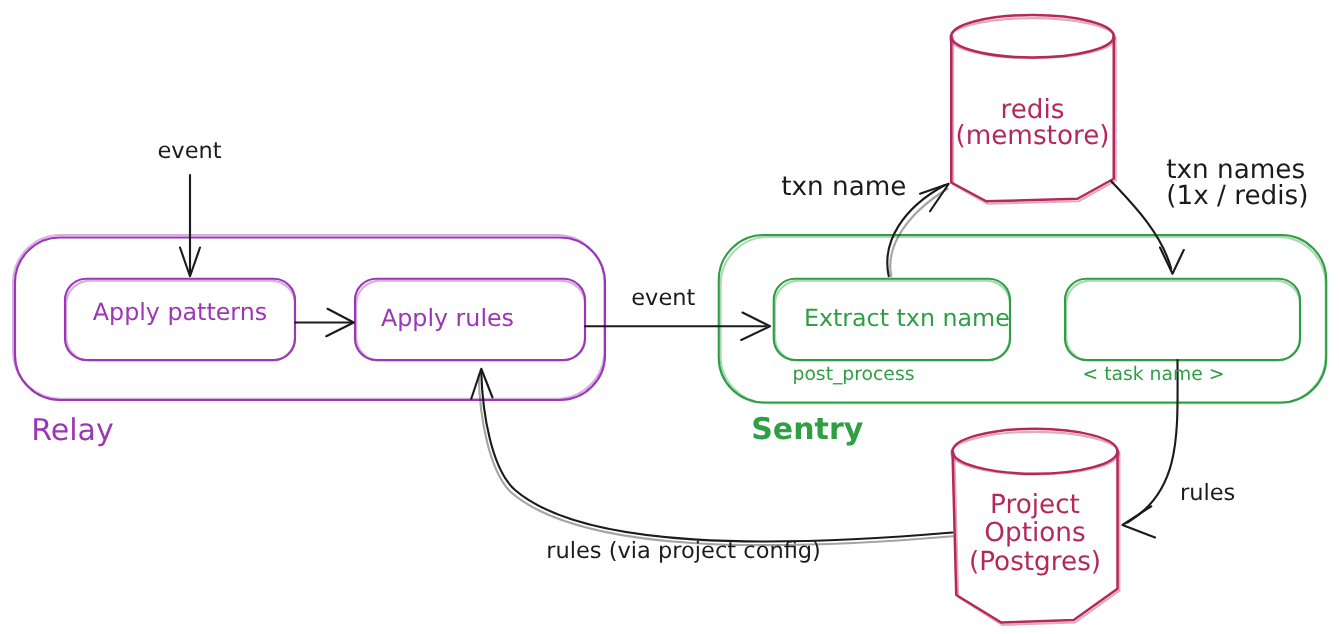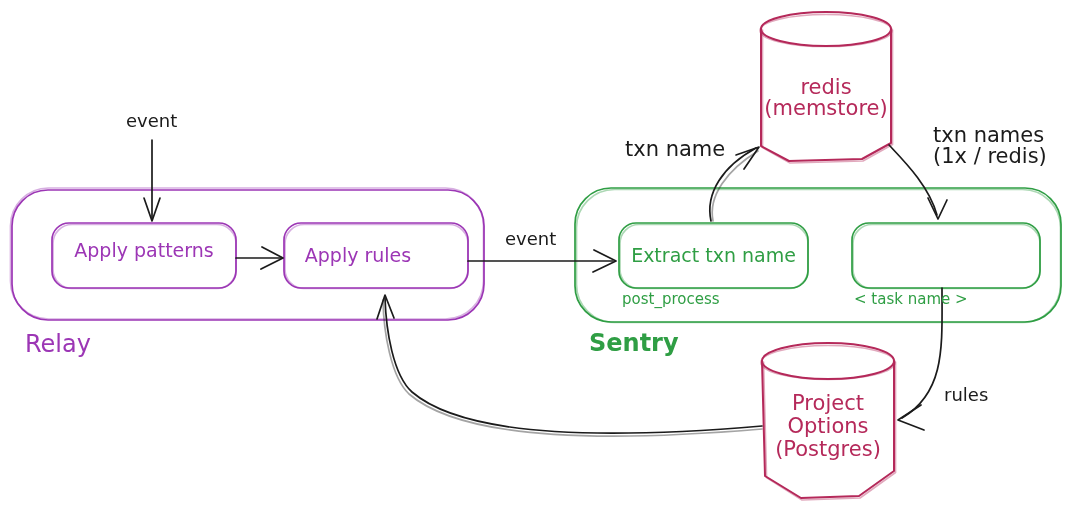--- a/index.html
+++ b/index.html
@@ -11,21 +11,21 @@
   }
   .layer{position:absolute;left:0;top:0;width:100%;height:100%;}
   .lbl{position:absolute;color:var(--ink,#1b1b1b);white-space:pre;line-height:1.2;}
   .node-lbl{
     position:absolute;display:flex;align-items:center;justify-content:center;
     text-align:center;line-height:1.15;
   }
   .store-lbl{position:absolute;text-align:center;}
   .store-lbl span{display:block;}
   .c-relay{color:var(--relay,#9c36b5);}
-  .c-sentry{color:var(--sentry,#2f9e44);}
+  .c-sentry{color:var(--sentry,#2f9e44);padding-left:12px;}
   .c-store{color:var(--datastore,#b5295a);}
   .fs15{font-size:15px;}
   .fs17{font-size:21px;line-height:21px;}
   .fs18{font-size:18px;}
   .fs19{font-size:19px;}
   .fs20{font-size:24px;}
   .shape{fill:none;stroke-width:1.7;stroke-linecap:round;stroke-linejoin:round;}
   .thick{stroke-width:2;}
   .ghost{opacity:.4;}
   .s-relay{stroke:var(--relay,#9c36b5);}
@@ -142,14 +142,15 @@
   </div>
 
   <div class="store-lbl c-store fs17" style="left:762px;top:392px;width:132px;line-height:23px;">
     <span>Project</span>
     <span>Options</span>
     <span>(Postgres)</span>
   </div>
 
   <div class="lbl fs18" style="left:944px;top:384px;">rules</div>
 
+  <div class="lbl fs18" style="left:437px;top:430px;">rules (via project config)</div>
 
 </div>
 
 </body></html>

